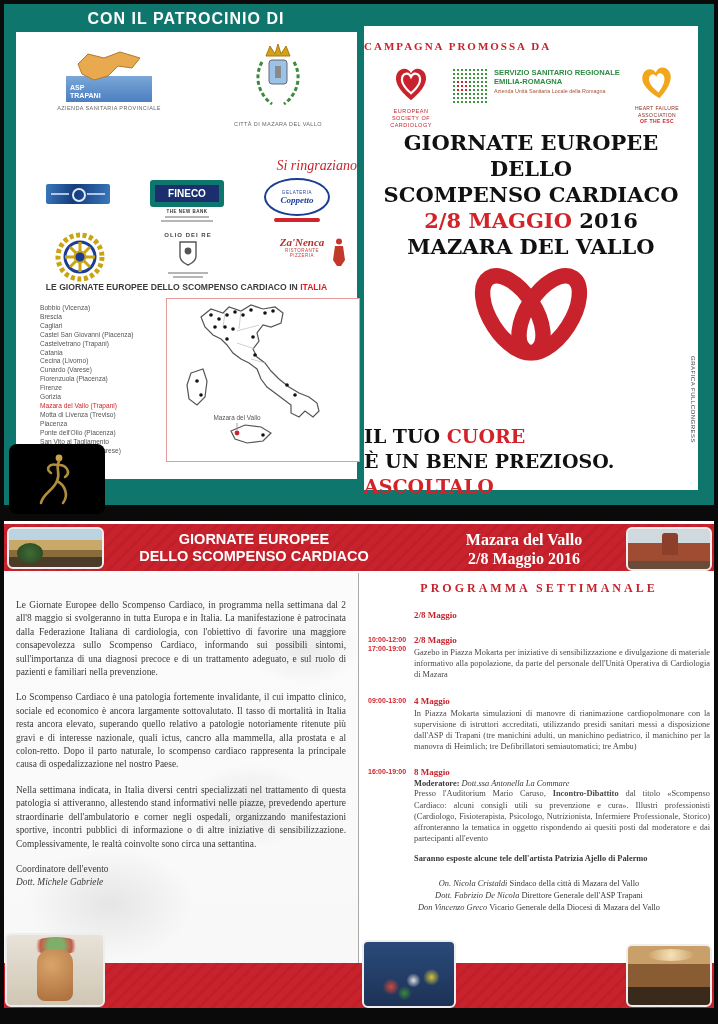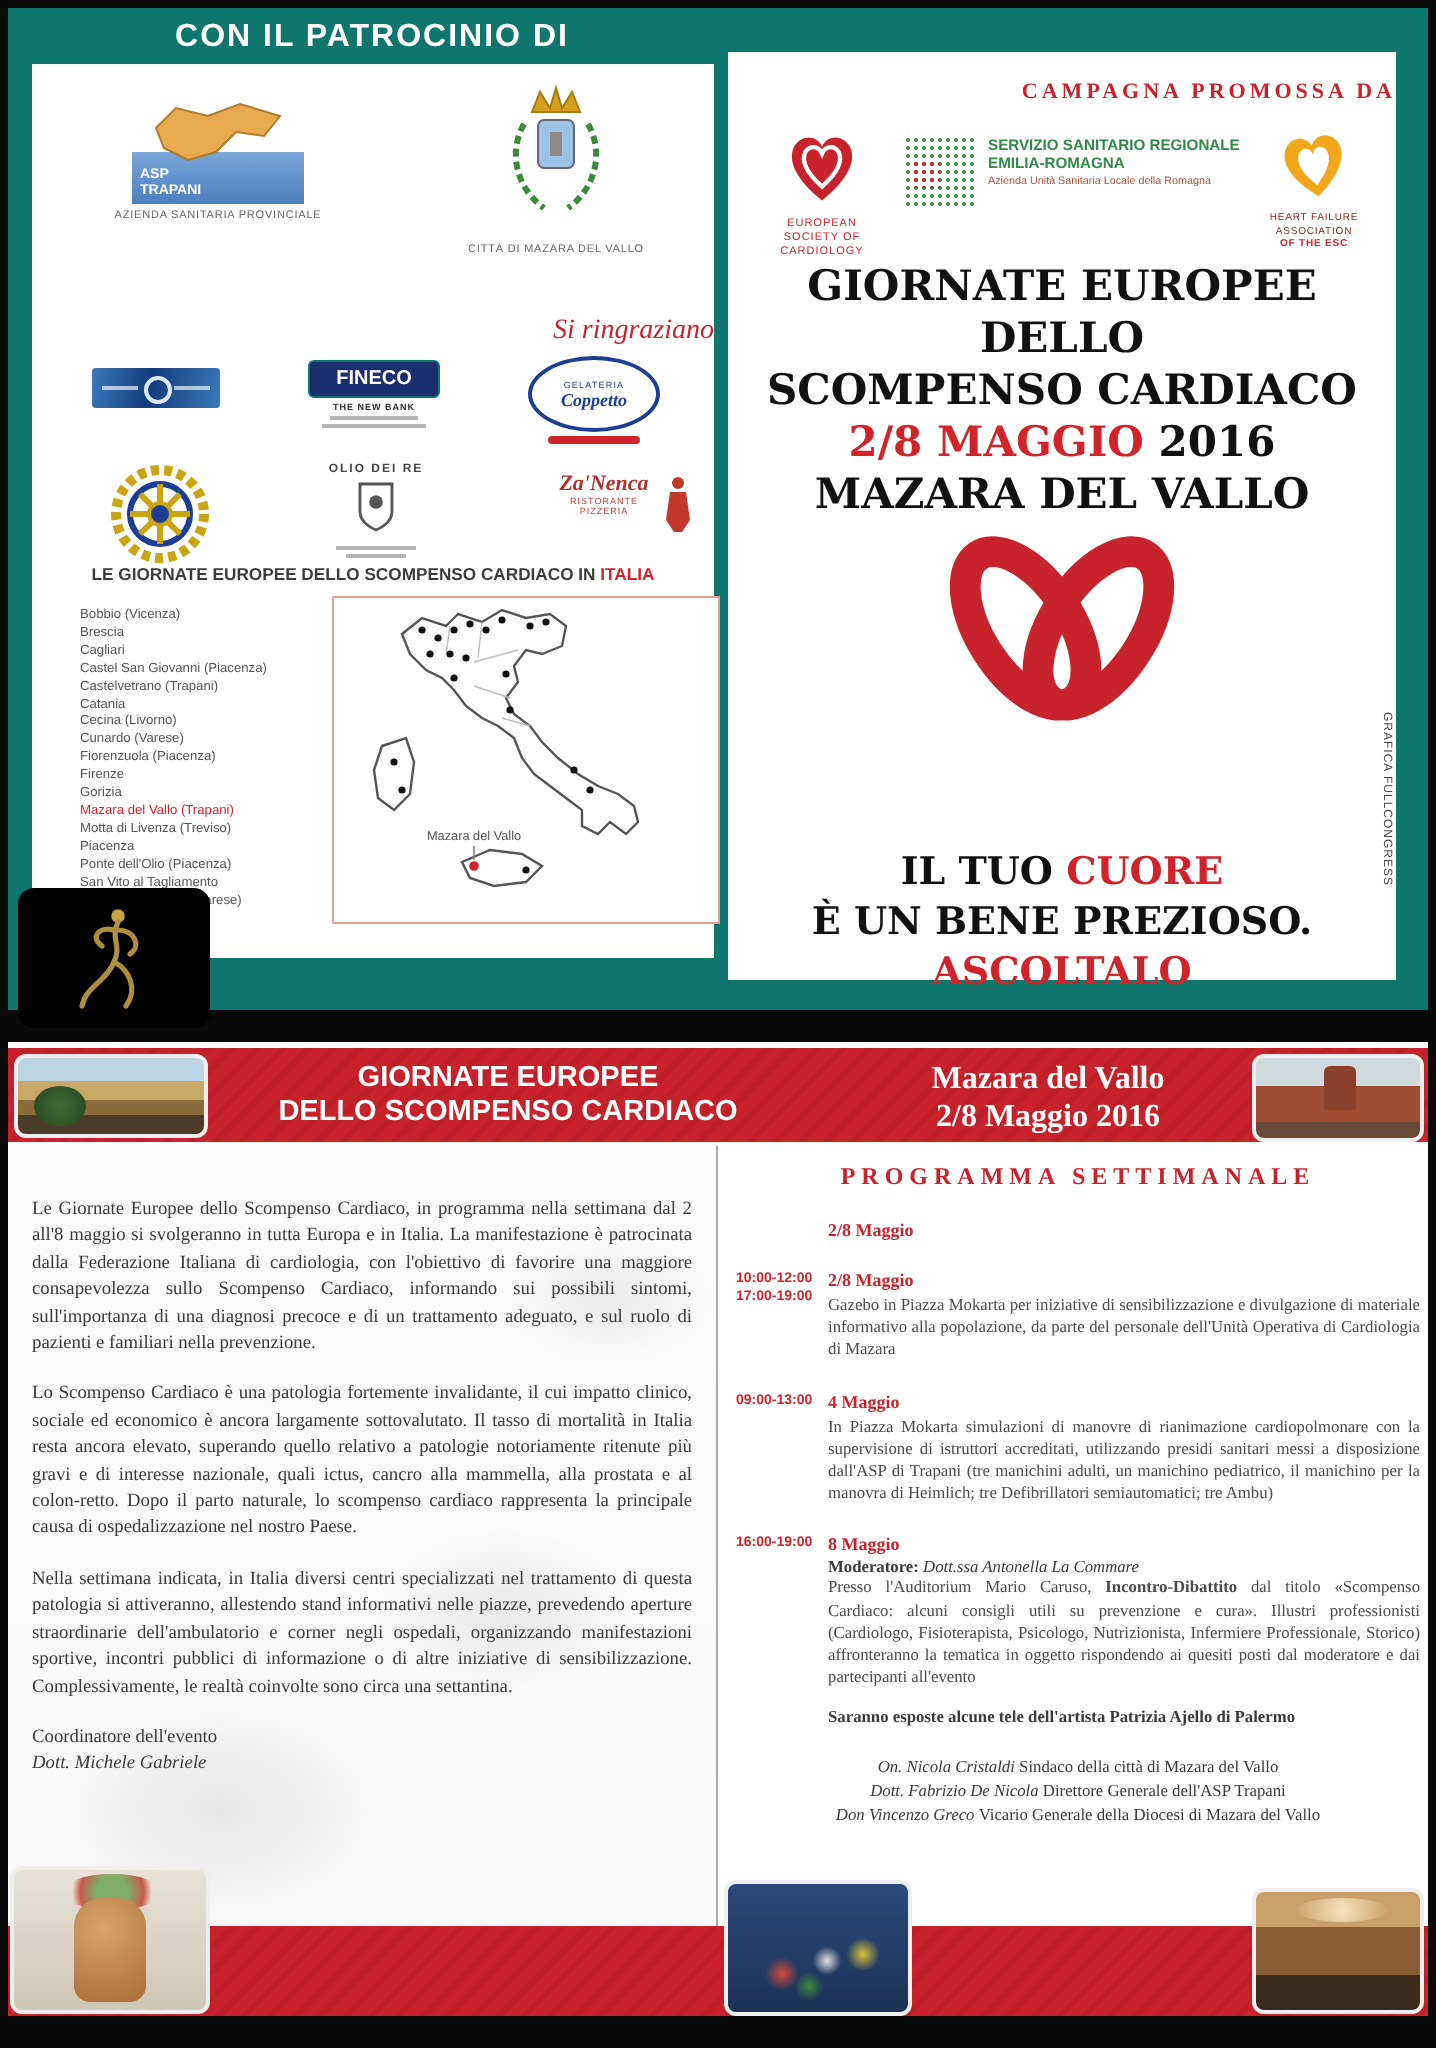--- a/index.html
+++ b/index.html
@@ -21,21 +21,21 @@
   .caption{font-family:"Liberation Sans",sans-serif;font-size:5.5px;color:#666;margin-top:3px;letter-spacing:.4px;}
   .crest-block{position:absolute;left:200px;top:10px;width:124px;text-align:center;}
   .thanks{position:absolute;left:0;top:126px;width:341px;text-align:right;color:#c8232c;
       font-size:14px;font-style:italic;}
   .lg-row{position:absolute;width:341px;left:0;}
   .lg{position:absolute;text-align:center;}
   .blue-logo{width:64px;height:20px;background:linear-gradient(100deg,#3b78bd,#123c7d 45%,#3b78bd);
       border-radius:2px;position:relative;}
   .blue-logo .ring{position:absolute;left:26px;top:4px;width:10px;height:10px;border:2px solid #dfe8f5;border-radius:50%;}
   .blue-logo .dash{position:absolute;top:9px;height:2px;background:rgba(255,255,255,.65);}
-  .fineco-box{width:64px;height:17px;background:#1b2f6e;border:1px solid #0f766e;border-radius:3px;
+  .fineco-box{width:64px;height:17px;background:#1b2f6e;border:5px solid #0f766e;border-radius:3px;
       color:#fff;font-family:"Liberation Sans",sans-serif;font-weight:bold;font-size:10px;line-height:17px;margin:0 auto;}
   .fineco-tag{font-family:"Liberation Sans",sans-serif;font-size:4.5px;font-weight:bold;color:#333;margin-top:2px;letter-spacing:.5px;}
   .gray-bar{height:2px;background:#b6b6b6;margin:2px auto 0;}
   .gel-oval{width:62px;height:34px;border:2px solid #1b3e94;border-radius:50%;margin:0 auto;
       display:flex;flex-direction:column;justify-content:center;background:#fff;}
   .gel-top{font-family:"Liberation Sans",sans-serif;font-size:4.5px;color:#1b3e94;letter-spacing:.6px;}
   .gel-name{font-size:9px;font-weight:bold;font-style:italic;color:#1b3e94;}
   .gel-strip{width:46px;height:4px;background:#d2232a;margin:2px auto 0;border-radius:2px;}
   .olio-name{font-family:"Liberation Sans",sans-serif;font-size:6px;letter-spacing:1px;color:#444;font-weight:bold;}
   .za-name{font-size:11px;font-weight:bold;font-style:italic;color:#b03030;}
@@ -44,39 +44,39 @@
       font-family:"Liberation Sans",sans-serif;font-weight:bold;font-size:8.6px;color:#3c3c3c;}
   .italy-header .hl{color:#d2232a;margin-top:28px;}
   .city-list{position:absolute;left:24px;top:272px;width:125px;
       font-family:"Liberation Sans",sans-serif;font-size:6.6px;color:#555;line-height:8.9px;}
   .city-list .hl{color:#d2232a;}
   .map-box{position:absolute;left:150px;top:266px;width:192px;height:162px;border:1px solid #e59a9a;background:#fff;}
   .satiro{position:absolute;left:-7px;top:412px;width:96px;height:70px;background:#000;border-radius:8px;
       display:flex;align-items:center;justify-content:center;}
 
   
-  .campagna{position:absolute;left:0;top:14px;width:334px;text-align:right;color:#c8232c;
+  .campagna{position:absolute;left:0;top:14px;width:334px;text-align:left;color:#c8232c;
       font-weight:bold;font-size:11px;letter-spacing:2px;}
   .esc-logo{position:absolute;left:14px;top:36px;width:66px;text-align:center;}
   .esc-txt{font-family:"Liberation Sans",sans-serif;font-size:5.5px;color:#c8232c;letter-spacing:.5px;line-height:7px;margin-top:2px;}
   .ssr-logo{position:absolute;left:88px;top:42px;width:178px;display:flex;gap:6px;align-items:flex-start;}
   .ssr-grid{width:36px;height:36px;flex:none;
       background-image:radial-gradient(circle,#3f9a3f 34%,transparent 40%);background-size:4px 4px;position:relative;}
   .ssr-grid:after{content:"";position:absolute;left:4px;top:12px;width:14px;height:14px;
       background-image:radial-gradient(circle,#d2232a 34%,transparent 40%);background-size:4px 4px;}
   .ssr-l1{font-family:"Liberation Sans",sans-serif;font-weight:bold;font-size:7.6px;color:#2f8a46;line-height:9px;}
   .ssr-l3{font-family:"Liberation Sans",sans-serif;font-size:5.4px;color:#a3543a;margin-top:2px;}
   .hfa-logo{position:absolute;right:8px;top:36px;width:66px;text-align:center;}
   .hfa-txt{font-family:"Liberation Sans",sans-serif;font-size:5px;color:#8a2a20;letter-spacing:.4px;line-height:6.5px;margin-top:1px;}
   .hfa-txt .red{color:#d2232a;font-weight:bold;}
   .tr-titles{position:absolute;left:0;top:104px;width:334px;text-align:center;
       font-family:"DejaVu Serif",serif;font-weight:bold;color:#111;font-size:21px;line-height:26px;}
   .tr-titles .red{color:#d2232a;}
   .big-heart{position:absolute;left:97px;top:216px;width:140px;height:150px;}
-  .slogan{position:absolute;left:0;top:398px;width:334px;text-align:center;
+  .slogan{position:absolute;left:0;top:398px;width:334px;text-align:left;
       font-family:"DejaVu Serif",serif;font-weight:bold;font-size:19px;line-height:25px;color:#111;}
   .slogan .red{color:#d2232a;}
   .credit{position:absolute;right:2px;top:330px;writing-mode:vertical-rl;
       font-family:"Liberation Sans",sans-serif;font-size:6px;color:#444;letter-spacing:.5px;}
 
   
   .bottom-white{position:absolute;left:4px;top:521px;width:710px;height:487px;background:#fff;}
   .b-band{position:absolute;left:0;top:3px;width:710px;height:47px;
       background:repeating-linear-gradient(135deg,#c8232c 0 6px,#bf1f28 6px 9px);}
   .b-band-left{position:absolute;left:110px;top:7px;width:280px;text-align:center;color:#fff;

